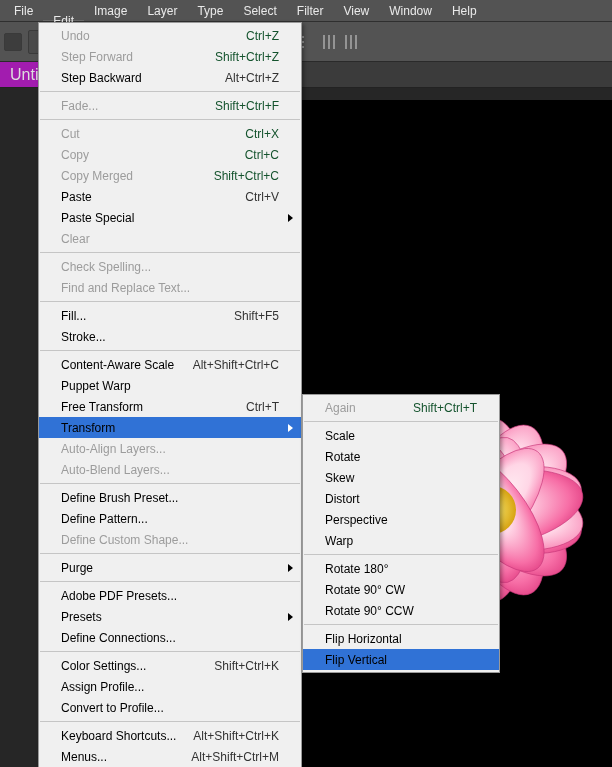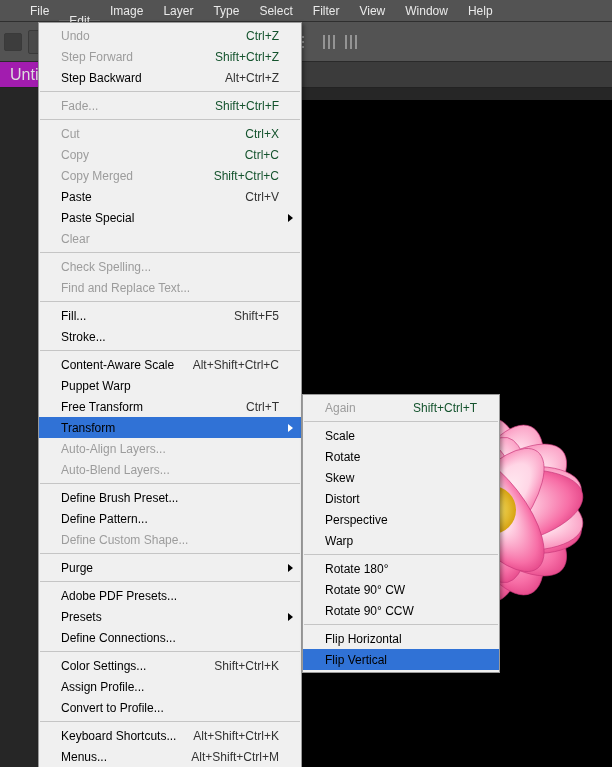--- a/index.html
+++ b/index.html
@@ -9,21 +9,21 @@
     font-size: 12px;
     background: #535353;
     color: #e6e6e6;
     position: relative;
   }
   .menubar {
     height: 22px;
     background: #535353;
     display: flex;
     align-items: stretch;
-    padding-left: 20px;
+    padding-left: 4px;
     border-bottom: 1px solid #2f2f2f;
   }
   .menubar-item {
     padding: 0 10px;
     display: flex;
     align-items: center;
     color: #eaeaea;
     cursor: default;
   }
   .menubar-item.active { background: #6a6a6a; margin-top: 20px; }

